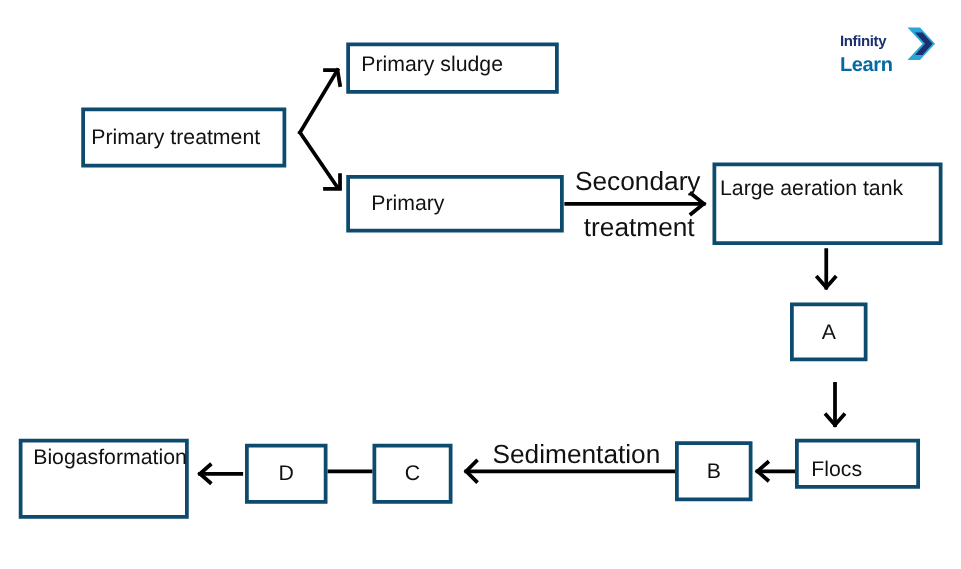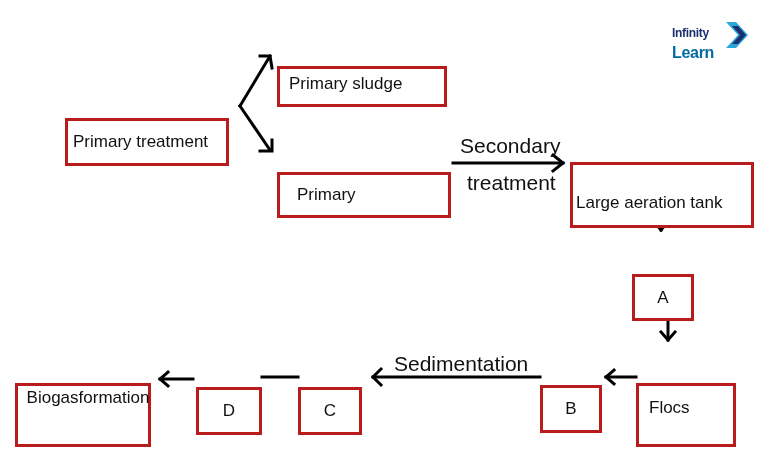--- a/index.html
+++ b/index.html
@@ -1,19 +1,19 @@
 <!DOCTYPE html>
 <html><head>
   <meta charset="utf-8">
   <style>
     html, body { margin: 0; padding: 0; background: #ffffff; }
     body { width: 769px; height: 455px; position: relative; overflow: hidden;
            font-family: "Liberation Sans", "DejaVu Sans", sans-serif; color: #111; }
-    .box { position: absolute; box-sizing: border-box; border: 3px solid #b91c1c; background: #fff;
-           font-size: 17px; font-weight: 500; display: flex; align-items: center; margin-top: 32px; }
+    .box { position: absolute; box-sizing: border-box; border: 3px solid #0c4a6e; background: #fff;
+           font-size: 17px; font-weight: 500; display: flex; align-items: center; }
     .center { justify-content: center; }
     .lbl { position: absolute; font-size: 21px; font-weight: 500; white-space: nowrap; }
     svg.conn { position: absolute; left: 0; top: 0; }
     .logo { position: absolute; left: 672px; top: 18px; width: 90px; height: 50px; }
     .logo .t1 { position: absolute; left: 0; top: 8px; font-size: 12px; font-weight: 700; color: #1d2f6f; letter-spacing: -0.3px; }
     .logo .t2 { position: absolute; left: 0; top: 26px; font-size: 16px; font-weight: 700; color: #0369a1; letter-spacing: -0.3px; }
     .logo svg { position: absolute; left: 50px; top: 0; }
   </style>
 </head>
 <body>
@@ -60,27 +60,27 @@
 
 <div class="box" style="left:65px;top:86px;width:164px;height:48px;padding-left:5px;">
   <span>Primary treatment</span>
 </div>
 <div class="box" style="left:277px;top:34px;width:170px;height:41px;padding-left:9px;align-items:flex-start;padding-top:5px;">
   <span>Primary sludge</span>
 </div>
 <div class="box" style="left:277px;top:140px;width:174px;height:46px;padding-left:17px;">
   <span>Primary</span>
 </div>
-<div class="box" style="left:570px;top:130px;width:184px;height:66px;padding-left:3px;align-items:flex-start;padding-top:28px;">
+<div class="box" style="left:570px;top:130px;width:184px;height:66px;padding-left:3px;align-items:flex-start;padding-top:8px;">
   <span>Large aeration tank</span>
 </div>
 <div class="box center" style="left:632px;top:242px;width:62px;height:47px;">
   <span>A</span>
 </div>
-<div class="box" style="left:636px;top:351px;width:100px;height:64px;padding-left:10px;align-items:flex-start;padding-top:12px;">
+<div class="box" style="left:636px;top:351px;width:100px;height:40px;padding-left:10px;align-items:flex-start;padding-top:12px;">
   <span>Flocs</span>
 </div>
 <div class="box center" style="left:540px;top:353px;width:62px;height:48px;">
   <span>B</span>
 </div>
 <div class="box center" style="left:298px;top:355px;width:64px;height:48px;">
   <span>C</span>
 </div>
 <div class="box center" style="left:196px;top:355px;width:66px;height:48px;">
   <span>D</span>

